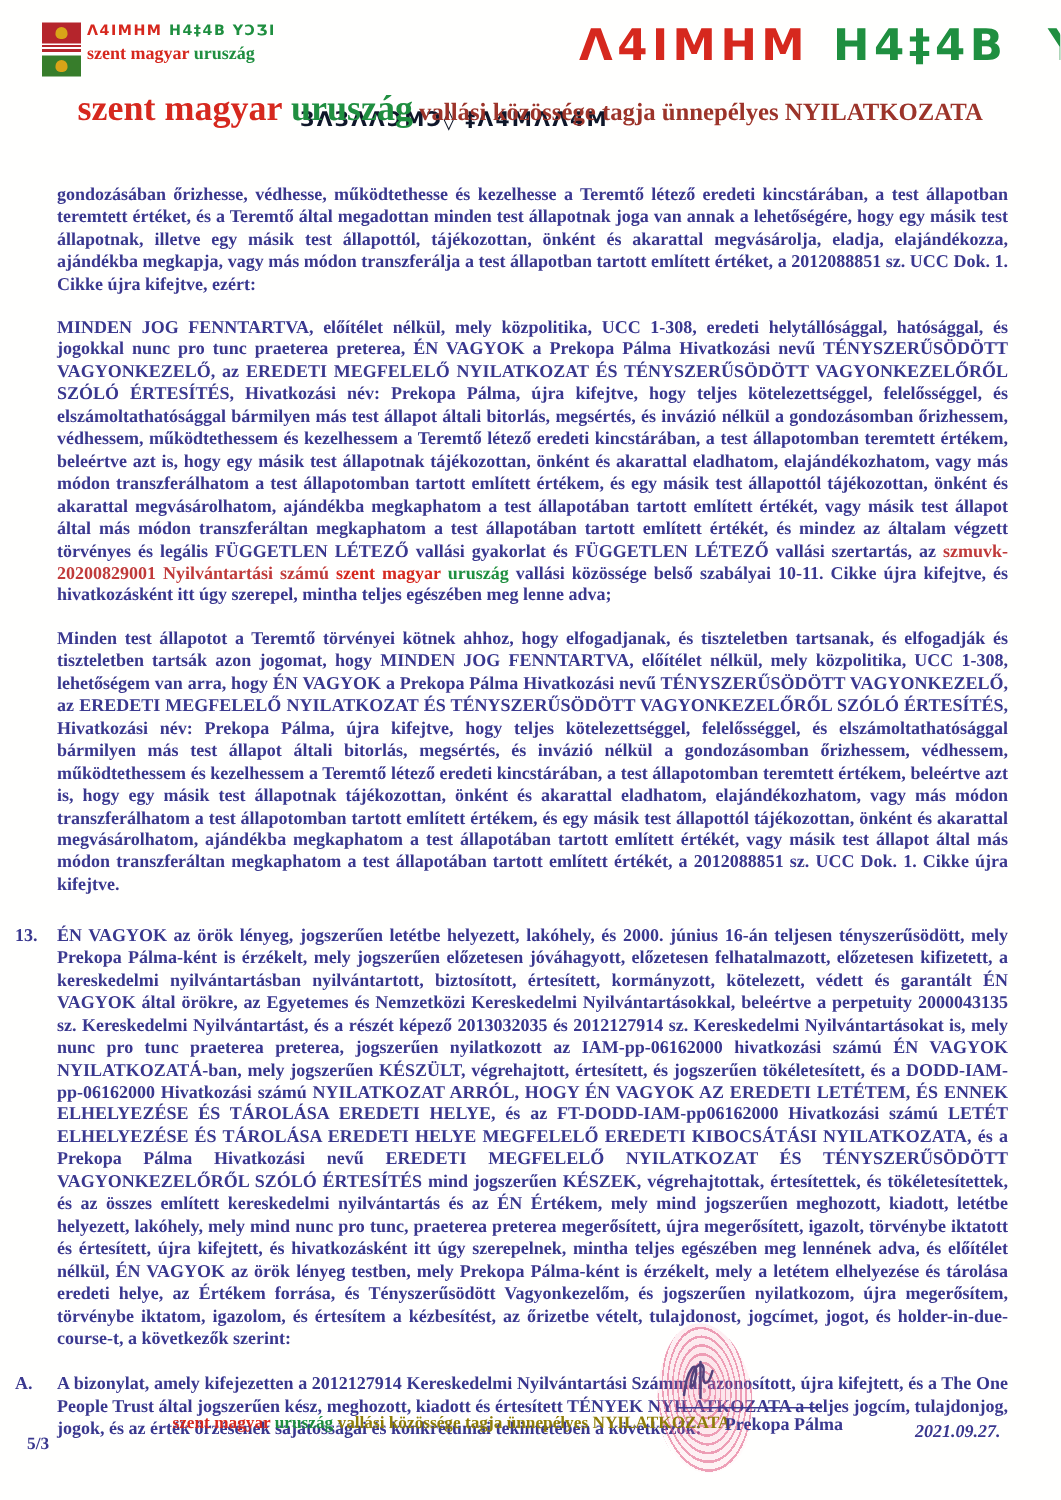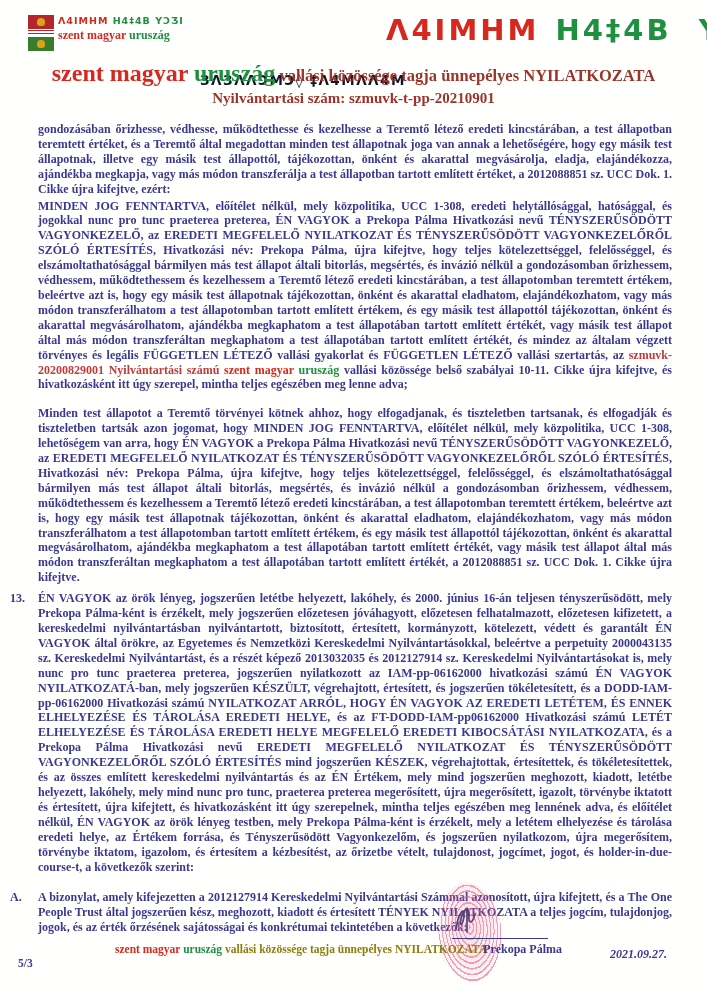--- a/index.html
+++ b/index.html
@@ -29,23 +29,23 @@
   
   .title{position:absolute;left:0;top:60px;width:707px;text-align:center;line-height:1.15;}
   .title .big{font-size:24px;font-weight:bold;}
   .title .rest{font-size:16.5px;font-weight:bold;}
   .subtitle{position:absolute;left:0;top:90px;width:707px;text-align:center;
     font-size:15px;font-weight:bold;}
   
   .body{position:absolute;left:38px;top:122px;width:634px;color:#3a388f;
     font-size:12px;font-weight:bold;line-height:14.9px;text-align:justify;}
   .para{margin:0;}
-  .mt1{margin-top:2px;}
+  .mt1{margin-top:14px;}
   .mt2{margin-top:14px;}
-  .mt3{margin-top:6px;}
+  .mt3{margin-top:19px;}
   .mt4{margin-top:16px;}
   .item{position:relative;}
   .item-label{position:absolute;left:-28px;top:0;}
   
   .footer-title{position:absolute;left:115px;top:943px;font-size:11.5px;font-weight:bold;white-space:nowrap;}
   .f-olive{color:#8e7d08;}
   .page-num{position:absolute;left:18px;top:957px;font-size:11.5px;font-weight:bold;color:#3a388f;}
   .date{position:absolute;left:610px;top:947px;font-size:12px;font-weight:bold;color:#3a388f;font-style:italic;}
   .sig-line{position:absolute;left:452px;top:938px;width:96px;border-top:1.6px solid #3a388f;}
   .sig-name{position:absolute;left:438px;top:942px;width:124px;text-align:right;
@@ -76,21 +76,20 @@
   <div class="hdr-text">
     <div class="runic-sm"><span class="c-red">Λ4IMHM</span> <span class="c-green">H4‡4B YƆƷI</span></div>
     <div class="wordmark"><span class="c-red">szent magyar</span> <span class="c-green">uruszág</span></div>
   </div>
 
   <div class="hdr-runic-center">ЗΛЗΛΛƆMƆ◊ ‡Λ4MΛΛ4M</div>
 
   <div class="hdr-runic-large"><span class="c-red">Λ4IMHM</span><span class="gap"></span><span class="c-green rl-green">H4‡4B YƆƷI</span></div>
 
   <div class="title"><span class="big c-red">szent magyar </span><span class="big c-green">uruszág</span><span class="rest c-darkred"> vallási közössége tagja ünnepélyes NYILATKOZATA</span></div>
-  <div class="subtitle c-darkred">Nyilvántartási szám: szmuvk-t-pp-20210901</div>
 
   <div class="body">
     <p class="para">gondozásában őrizhesse, védhesse, működtethesse és kezelhesse a Teremtő létező eredeti kincstárában, a test állapotban teremtett értéket, és a Teremtő által megadottan minden test állapotnak joga van annak a lehetőségére, hogy egy másik test állapotnak, illetve egy másik test állapottól, tájékozottan, önként és akarattal megvásárolja, eladja, elajándékozza, ajándékba megkapja, vagy más módon transzferálja a test állapotban tartott említett értéket, a 2012088851 sz. UCC Dok. 1. Cikke újra kifejtve, ezért:</p>
 
     <p class="para mt1"><span>MINDEN JOG FENNTARTVA, előítélet nélkül, mely közpolitika, UCC 1-308, eredeti helytállósággal, hatósággal, és jogokkal nunc pro tunc praeterea preterea, ÉN VAGYOK a Prekopa Pálma Hivatkozási nevű TÉNYSZERŰSÖDÖTT VAGYONKEZELŐ, az EREDETI MEGFELELŐ NYILATKOZAT ÉS TÉNYSZERŰSÖDÖTT VAGYONKEZELŐRŐL SZÓLÓ ÉRTESÍTÉS, Hivatkozási név: Prekopa Pálma, újra kifejtve, hogy teljes kötelezettséggel, felelősséggel, és elszámoltathatósággal bármilyen más test állapot általi bitorlás, megsértés, és invázió nélkül a gondozásomban őrizhessem, védhessem, működtethessem és kezelhessem a Teremtő létező eredeti kincstárában, a test állapotomban teremtett értékem, beleértve azt is, hogy egy másik test állapotnak tájékozottan, önként és akarattal eladhatom, elajándékozhatom, vagy más módon transzferálhatom a test állapotomban tartott említett értékem, és egy másik test állapottól tájékozottan, önként és akarattal megvásárolhatom, ajándékba megkaphatom a test állapotában tartott említett értékét, vagy másik test állapot által más módon transzferáltan megkaphatom a test állapotában tartott említett értékét, és mindez az általam végzett törvényes és legális FÜGGETLEN LÉTEZŐ vallási gyakorlat és FÜGGETLEN LÉTEZŐ vallási szertartás, az </span><span class="c-redsoft">szmuvk-20200829001 Nyilvántartási számú </span><span class="c-red">szent magyar </span><span class="c-green">uruszág </span><span>vallási közössége belső szabályai 10-11. Cikke újra kifejtve, és hivatkozásként itt úgy szerepel, mintha teljes egészében meg lenne adva;</span></p>
 
     <p class="para mt2">Minden test állapotot a Teremtő törvényei kötnek ahhoz, hogy elfogadjanak, és tiszteletben tartsanak, és elfogadják és tiszteletben tartsák azon jogomat, hogy MINDEN JOG FENNTARTVA, előítélet nélkül, mely közpolitika, UCC 1-308, lehetőségem van arra, hogy ÉN VAGYOK a Prekopa Pálma Hivatkozási nevű TÉNYSZERŰSÖDÖTT VAGYONKEZELŐ, az EREDETI MEGFELELŐ NYILATKOZAT ÉS TÉNYSZERŰSÖDÖTT VAGYONKEZELŐRŐL SZÓLÓ ÉRTESÍTÉS, Hivatkozási név: Prekopa Pálma, újra kifejtve, hogy teljes kötelezettséggel, felelősséggel, és elszámoltathatósággal bármilyen más test állapot általi bitorlás, megsértés, és invázió nélkül a gondozásomban őrizhessem, védhessem, működtethessem és kezelhessem a Teremtő létező eredeti kincstárában, a test állapotomban teremtett értékem, beleértve azt is, hogy egy másik test állapotnak tájékozottan, önként és akarattal eladhatom, elajándékozhatom, vagy más módon transzferálhatom a test állapotomban tartott említett értékem, és egy másik test állapottól tájékozottan, önként és akarattal megvásárolhatom, ajándékba megkaphatom a test állapotában tartott említett értékét, vagy másik test állapot által más módon transzferáltan megkaphatom a test állapotában tartott említett értékét, a 2012088851 sz. UCC Dok. 1. Cikke újra kifejtve.</p>
 
     <div class="item mt3"><span class="item-label">13.</span><span>ÉN VAGYOK az örök lényeg, jogszerűen letétbe helyezett, lakóhely, és 2000. június 16-án teljesen tényszerűsödött, mely Prekopa Pálma-ként is érzékelt, mely jogszerűen előzetesen jóváhagyott, előzetesen felhatalmazott, előzetesen kifizetett, a kereskedelmi nyilvántartásban nyilvántartott, biztosított, értesített, kormányzott, kötelezett, védett és garantált ÉN VAGYOK által örökre, az Egyetemes és Nemzetközi Kereskedelmi Nyilvántartásokkal, beleértve a perpetuity 2000043135 sz. Kereskedelmi Nyilvántartást, és a részét képező 2013032035 és 2012127914 sz. Kereskedelmi Nyilvántartásokat is, mely nunc pro tunc praeterea preterea, jogszerűen nyilatkozott az IAM-pp-06162000 hivatkozási számú ÉN VAGYOK NYILATKOZATÁ-ban, mely jogszerűen KÉSZÜLT, végrehajtott, értesített, és jogszerűen tökéletesített, és a DODD-IAM-pp-06162000 Hivatkozási számú NYILATKOZAT ARRÓL, HOGY ÉN VAGYOK AZ EREDETI LETÉTEM, ÉS ENNEK ELHELYEZÉSE ÉS TÁROLÁSA EREDETI HELYE, és az FT-DODD-IAM-pp06162000 Hivatkozási számú LETÉT ELHELYEZÉSE ÉS TÁROLÁSA EREDETI HELYE MEGFELELŐ EREDETI KIBOCSÁTÁSI NYILATKOZATA, és a Prekopa Pálma Hivatkozási nevű EREDETI MEGFELELŐ NYILATKOZAT ÉS TÉNYSZERŰSÖDÖTT VAGYONKEZELŐRŐL SZÓLÓ ÉRTESÍTÉS mind jogszerűen KÉSZEK, végrehajtottak, értesítettek, és tökéletesítettek, és az összes említett kereskedelmi nyilvántartás és az ÉN Értékem, mely mind jogszerűen meghozott, kiadott, letétbe helyezett, lakóhely, mely mind nunc pro tunc, praeterea preterea megerősített, újra megerősített, igazolt, törvénybe iktatott és értesített, újra kifejtett, és hivatkozásként itt úgy szerepelnek, mintha teljes egészében meg lennének adva, és előítélet nélkül, ÉN VAGYOK az örök lényeg testben, mely Prekopa Pálma-ként is érzékelt, mely a letétem elhelyezése és tárolása eredeti helye, az Értékem forrása, és Tényszerűsödött Vagyonkezelőm, és jogszerűen nyilatkozom, újra megerősítem, törvénybe iktatom, igazolom, és értesítem a kézbesítést, az őrizetbe vételt, tulajdonost, jogcímet, jogot, és holder-in-due-course-t, a következők szerint:</span></div>
 

